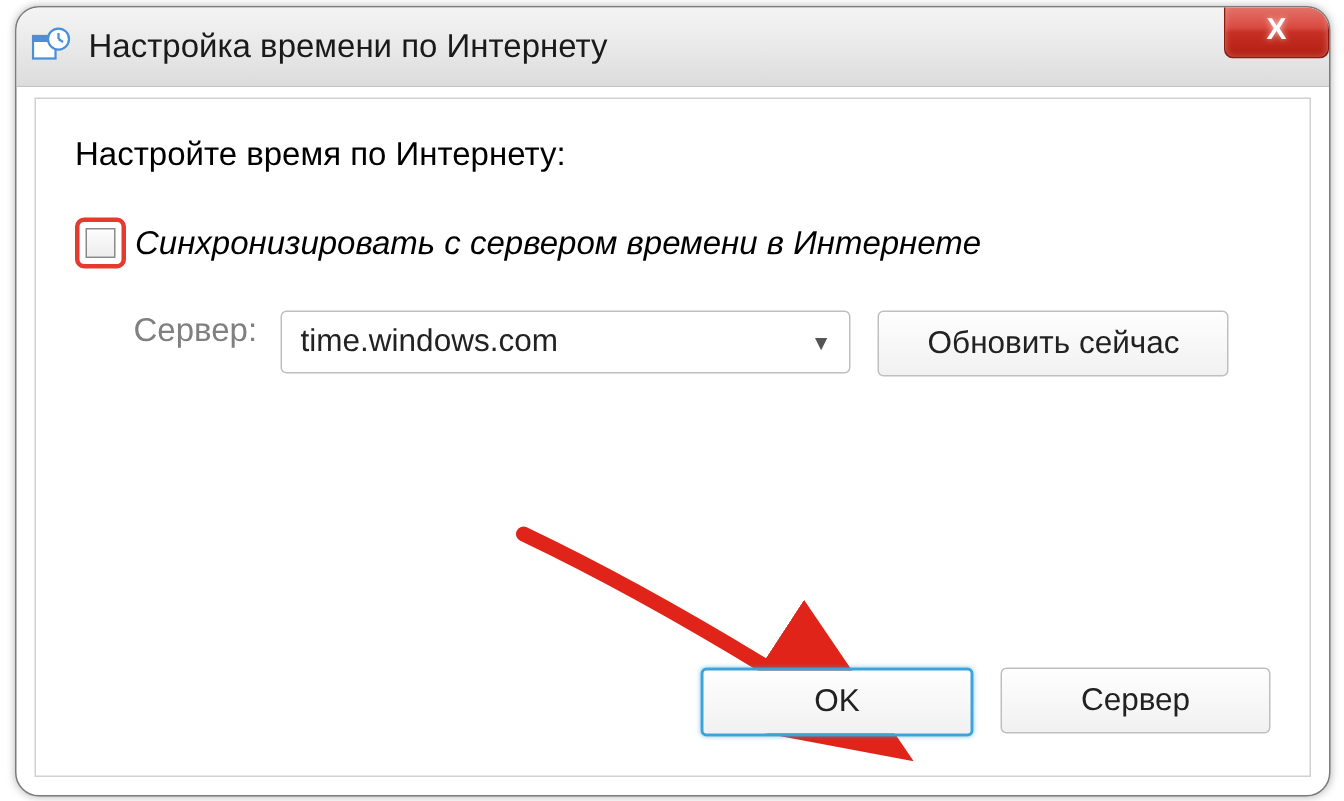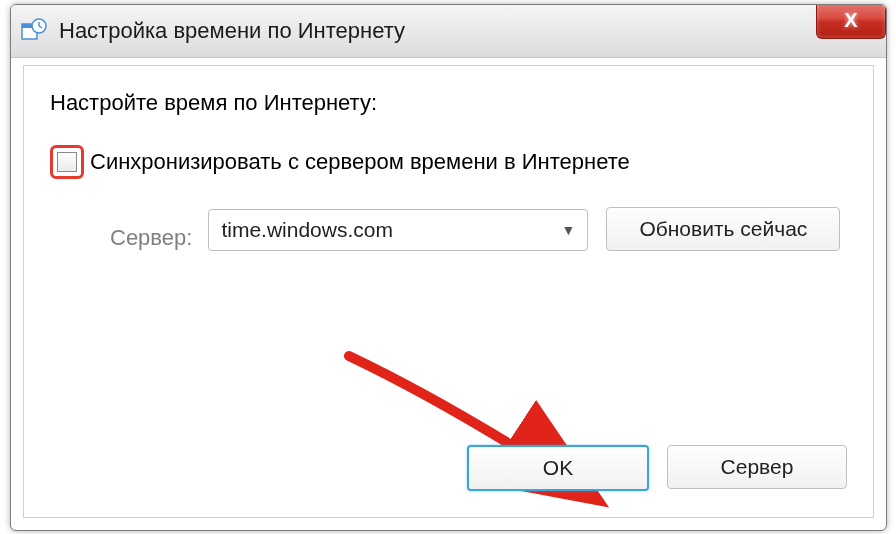--- a/index.html
+++ b/index.html
@@ -13,21 +13,21 @@
     color: #000;
     overflow: hidden;
   }
   .dialog {
     position: absolute;
     left: 10px;
     top: 4px;
     width: 875px;
     height: 525px;
     border: 1px solid #7b7b7b;
-    border-radius: 6px;
+    border-radius: 16px;
     background: #fff;
     box-shadow: 0 0 6px rgba(0,0,0,0.3);
     overflow: hidden;
   }
   .titlebar {
     position: relative;
     height: 52px;
     background: linear-gradient(to bottom, #f4f4f4 0%, #e9e9e9 50%, #dcdcdc 100%);
     border-bottom: 1px solid #c5c5c5;
     display: flex;
@@ -97,25 +97,26 @@
   }
   .checkbox {
     width: 20px;
     height: 20px;
     border: 1px solid #8a8a8a;
     background: linear-gradient(to bottom, #fdfdfd, #ececec);
     box-sizing: border-box;
   }
   .sync-label {
     font-size: 22px;
+    font-style: italic;
   }
   .server-row {
     display: flex;
-    align-items: flex-end;
-    margin-left: 60px;
+    align-items: flex-start;
+    margin-left: 39px;
   }
   .server-label {
     color: #808080;
     font-size: 22px;
     margin-right: 16px;
   }
   .combo {
     width: 380px;
     height: 42px;
     border: 1px solid #bfbfbf;

